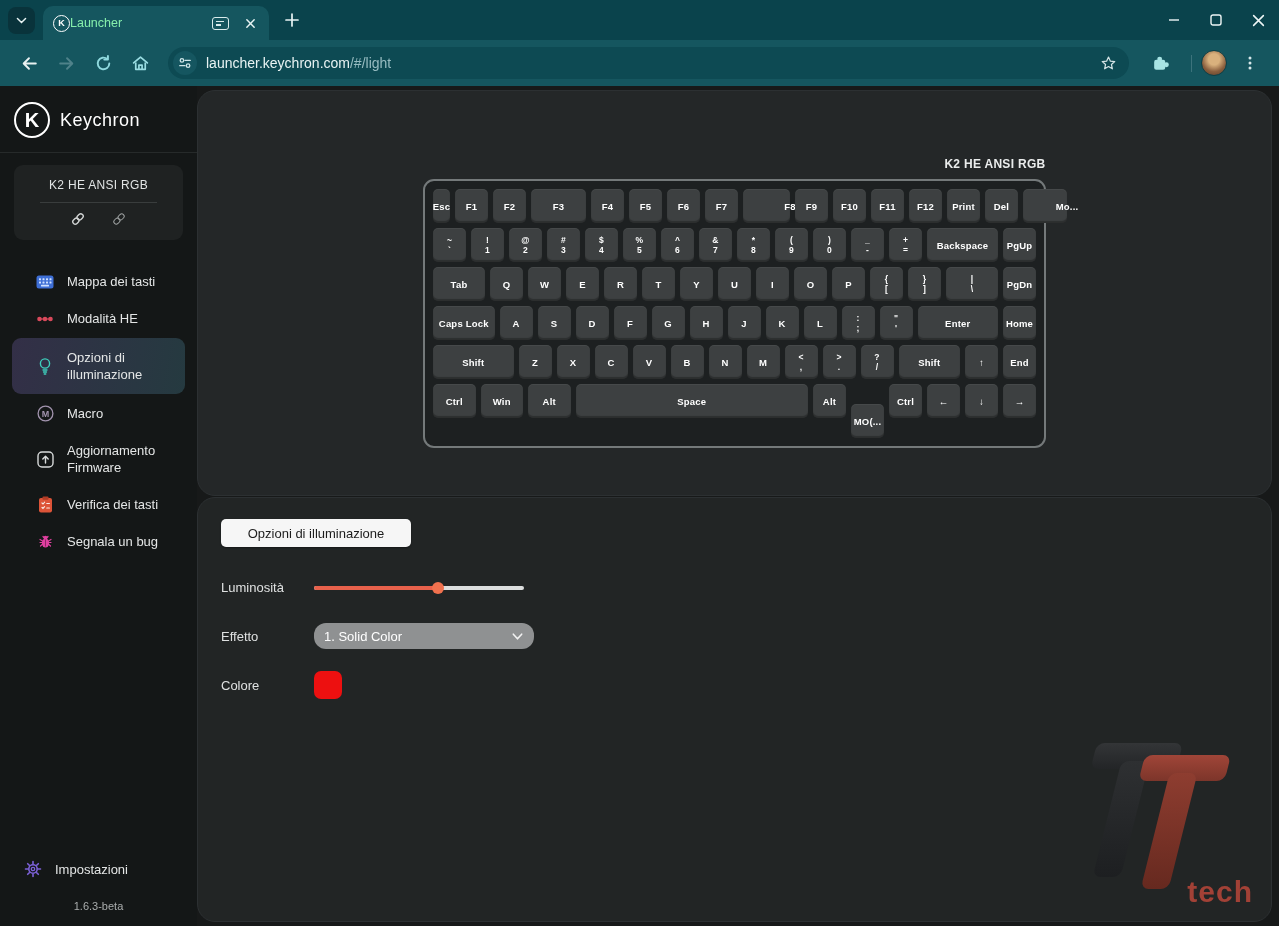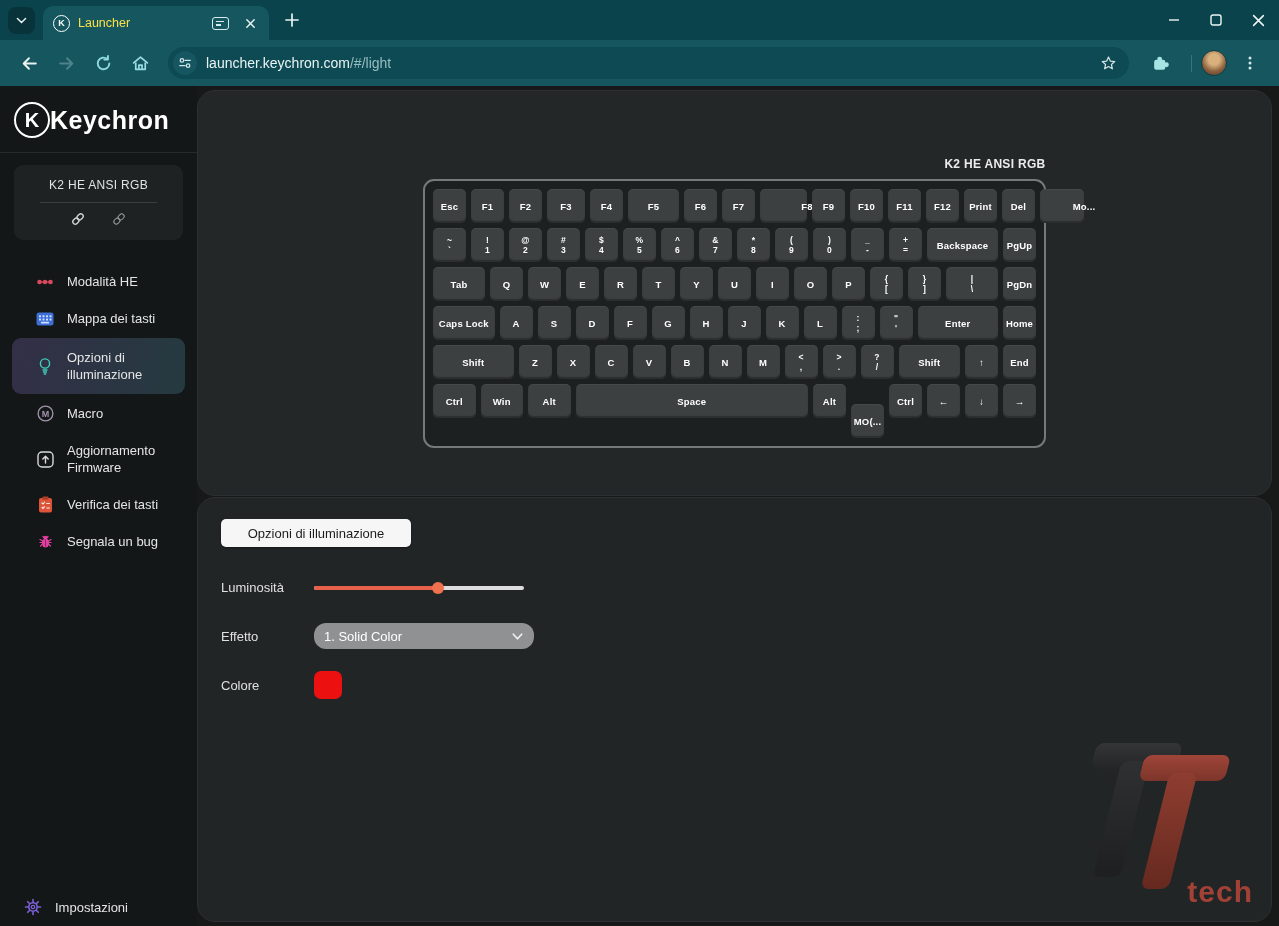--- a/index.html
+++ b/index.html
@@ -9,21 +9,21 @@
 
   
   .tabstrip { position:absolute; left:0; top:0; width:1279px; height:40px; background:#0a434c;
               display:flex; align-items:center; }
   .tabsearch { width:27px; height:27px; margin-left:8px; border-radius:8px; background:#09333b;
                display:flex; align-items:center; justify-content:center; }
   .tab { margin-left:8px; margin-top:6px; height:34px; width:226px; background:#15565f;
          border-radius:10px 10px 0 0; display:flex; align-items:center; padding:0 8px 0 10px; }
   .favicon { width:17px; height:17px; border-radius:50%; border:1.6px solid #fff; color:#fff;
              font-size:9px; font-weight:bold; display:flex; align-items:center; justify-content:center; }
-  .tabtitle { color:#fde047; font-size:12.5px; margin-left:8px; flex:1; white-space:nowrap; overflow:hidden; }
+  .tabtitle { color:#86efac; font-size:12.5px; flex:1; white-space:nowrap; overflow:hidden; }
   .tpreview { width:17px; height:13px; border:1.5px solid #d9ecec; border-radius:3px; position:relative; margin-right:10px; }
   .tpreview i { position:absolute; left:2.5px; width:8px; height:1.6px; background:#d9ecec; }
   .tpreview i:first-child { top:3px; } .tpreview i:last-child { top:6.5px; width:5px; }
   .tclose, .newtab { width:22px; height:22px; border-radius:50%; display:flex; align-items:center; justify-content:center; }
   .newtab { margin-left:12px; }
   .wincontrols { margin-left:auto; display:flex; align-items:center; height:100%; }
   .winbtn { width:42px; height:100%; display:flex; align-items:center; justify-content:center; }
 
   .toolbar { position:absolute; left:0; top:40px; width:1279px; height:46px; background:#15565f;
              display:flex; align-items:center; padding:0 14px; }
@@ -43,21 +43,21 @@
   .sidebar { width:197px; height:100%; background:#141717; display:flex; flex-direction:column; flex-shrink:0; }
   .main { flex:1; height:100%; background:#171919; display:flex; flex-direction:column; padding:4px 7px 4px 0; }
   .panel { border:1px solid #2c3032; }
   .panel-top { height:406px; background:#242728; border-radius:18px; position:relative; }
   .panel-bottom { flex:1; margin-top:1px; background:#222525; border-radius:18px; position:relative; padding:21px 0 0 23px; }
 
   
   .brandrow { display:flex; align-items:center; padding:16px 14px 14px 14px; }
   .brandlogo { width:36px; height:36px; border-radius:50%; border:2.5px solid #fff; color:#fff;
                display:flex; align-items:center; justify-content:center; font-size:20px; font-weight:bold; }
-  .brandname { color:#fff; font-size:25px; letter-spacing:.5px; font-weight:700; }
+  .brandname { color:#fff; font-size:18px; margin-left:10px; letter-spacing:.5px; font-weight:400; }
   .sdivider { height:1px; background:#262a2a; }
   .devcard { margin:12px 14px 14px 14px; background:#1f2222; border-radius:9px; padding:13px 0 10px 0; }
   .devname { color:#e1e4e4; font-size:12px; text-align:center; letter-spacing:.3px; }
   .devdiv { height:1px; background:#393d3d; margin:10px 26px 9px 26px; }
   .devlinks { display:flex; justify-content:space-evenly; padding:0 30px; }
   .navlist { padding:8px 0 0 0; }
   .navitem { display:flex; align-items:center; padding:9px 10px 9px 24px; margin:2px 12px; border-radius:9px;
              color:#e4e6e6; font-size:13px; }
   .navitem .ic { width:18px; display:flex; justify-content:center; margin-right:13px; flex-shrink:0; }
   .navitem span.lbl { line-height:17px; }
@@ -242,47 +242,47 @@
                 </g>
               </svg>
           </span>
         </div>
       </div>
 
       <div class="navlist">
         <div class="navitem">
           <span class="ic">
             <svg width="18" height="14" viewBox="0 0 18 14">
-                <path d="M3 7h12" stroke="#d9495b" stroke-width="1.2"></path>
-                <circle cx="3.5" cy="7" r="2.3" fill="#d9495b"></circle>
-                <circle cx="9" cy="7" r="2.3" fill="#d9495b"></circle>
-                <circle cx="14.5" cy="7" r="2.3" fill="#d9495b"></circle>
-              </svg>
-          </span>
-          <span class="lbl">Modalità HE</span>
-        </div>
-        <div class="navitem">
-          <span class="ic">
-            <svg width="18" height="14" viewBox="0 0 18 14">
                 <rect x="0.5" y="0.5" width="17" height="13" rx="2.5" fill="#3e6fd6"></rect>
                 <g fill="#cfe0ff">
                   <rect x="3" y="3.2" width="2" height="2" rx=".5"></rect>
                   <rect x="6.5" y="3.2" width="2" height="2" rx=".5"></rect>
                   <rect x="10" y="3.2" width="2" height="2" rx=".5"></rect>
                   <rect x="13.5" y="3.2" width="2" height="2" rx=".5"></rect>
                   <rect x="3" y="6.5" width="2" height="2" rx=".5"></rect>
                   <rect x="6.5" y="6.5" width="2" height="2" rx=".5"></rect>
                   <rect x="10" y="6.5" width="2" height="2" rx=".5"></rect>
                   <rect x="13.5" y="6.5" width="2" height="2" rx=".5"></rect>
                   <rect x="5" y="9.8" width="8" height="1.6" rx=".5"></rect>
                 </g>
               </svg>
           </span>
           <span class="lbl">Mappa dei tasti</span>
         </div>
+        <div class="navitem">
+          <span class="ic">
+            <svg width="18" height="14" viewBox="0 0 18 14">
+                <path d="M3 7h12" stroke="#d9495b" stroke-width="1.2"></path>
+                <circle cx="3.5" cy="7" r="2.3" fill="#d9495b"></circle>
+                <circle cx="9" cy="7" r="2.3" fill="#d9495b"></circle>
+                <circle cx="14.5" cy="7" r="2.3" fill="#d9495b"></circle>
+              </svg>
+          </span>
+          <span class="lbl">Modalità HE</span>
+        </div>
         <div class="navitem selected">
           <span class="ic">
             <svg width="16" height="18" viewBox="0 0 16 18">
                 <circle cx="8" cy="6.5" r="4.6" fill="none" stroke="#3ed0bd" stroke-width="1.4"></circle>
                 <path d="M6 13h4 M6.5 15h3 M7.2 17h1.6" stroke="#3ed0bd" stroke-width="1.3" stroke-linecap="round"></path>
               </svg>
           </span>
           <span class="lbl">Opzioni di illuminazione</span>
         </div>
         <div class="navitem">
@@ -341,34 +341,35 @@
           <svg width="18" height="18" viewBox="0 0 18 18">
               <g stroke="#7d62d9" stroke-width="1.6" stroke-linecap="round" fill="none">
                 <circle cx="9" cy="9" r="4.2"></circle>
                 <path d="M9 1.5v2.3 M9 14.2v2.3 M1.5 9h2.3 M14.2 9h2.3 M3.7 3.7l1.6 1.6 M12.7 12.7l1.6 1.6 M14.3 3.7l-1.6 1.6 M5.3 12.7l-1.6 1.6"></path>
               </g>
               <circle cx="9" cy="9" r="1.7" fill="none" stroke="#7d62d9" stroke-width="1.3"></circle>
             </svg>
         </span>
         <span class="lbl">Impostazioni</span>
       </div>
+      <div class="version">1.6.3-beta</div>
     </div>
 
     <div class="main">
       <div class="panel panel-top">
         <div class="kbtitle">K2 HE ANSI RGB</div>
         <div class="kbframe">
           <div>
               <div class="krow">
-                <div class="kkey" style="width: 33px;">Esc</div>
+                <div class="kkey" style="width: 17px;">Esc</div>
                 <div class="kkey" style="width: 33px;">F1</div>
                 <div class="kkey" style="width: 33px;">F2</div>
-                <div class="kkey" style="width: 38px;">F3</div>
+                <div class="kkey" style="width: 55px;">F3</div>
                 <div class="kkey" style="width: 33px;">F4</div>
-                <div class="kkey" style="width: 51px;">F5</div>
+                <div class="kkey" style="width: 33px;">F5</div>
                 <div class="kkey" style="width: 33px;">F6</div>
                 <div class="kkey" style="width: 33px; text-align: right;">F7</div>
                 <div class="kkey" style="width: 33px; padding-left: 47px;">F8</div>
                 <div class="kkey" style="width: 33px;">F9</div>
                 <div class="kkey" style="width: 33px;">F10</div>
                 <div class="kkey" style="width: 33px;">F11</div>
                 <div class="kkey" style="width: 33px;">F12</div>
                 <div class="kkey" style="width: 33px;">Print</div>
                 <div class="kkey" style="width: 33px;">Del</div>
                 <div class="kkey" style="width: 33px; padding-left: 44px;">Mo...</div>

